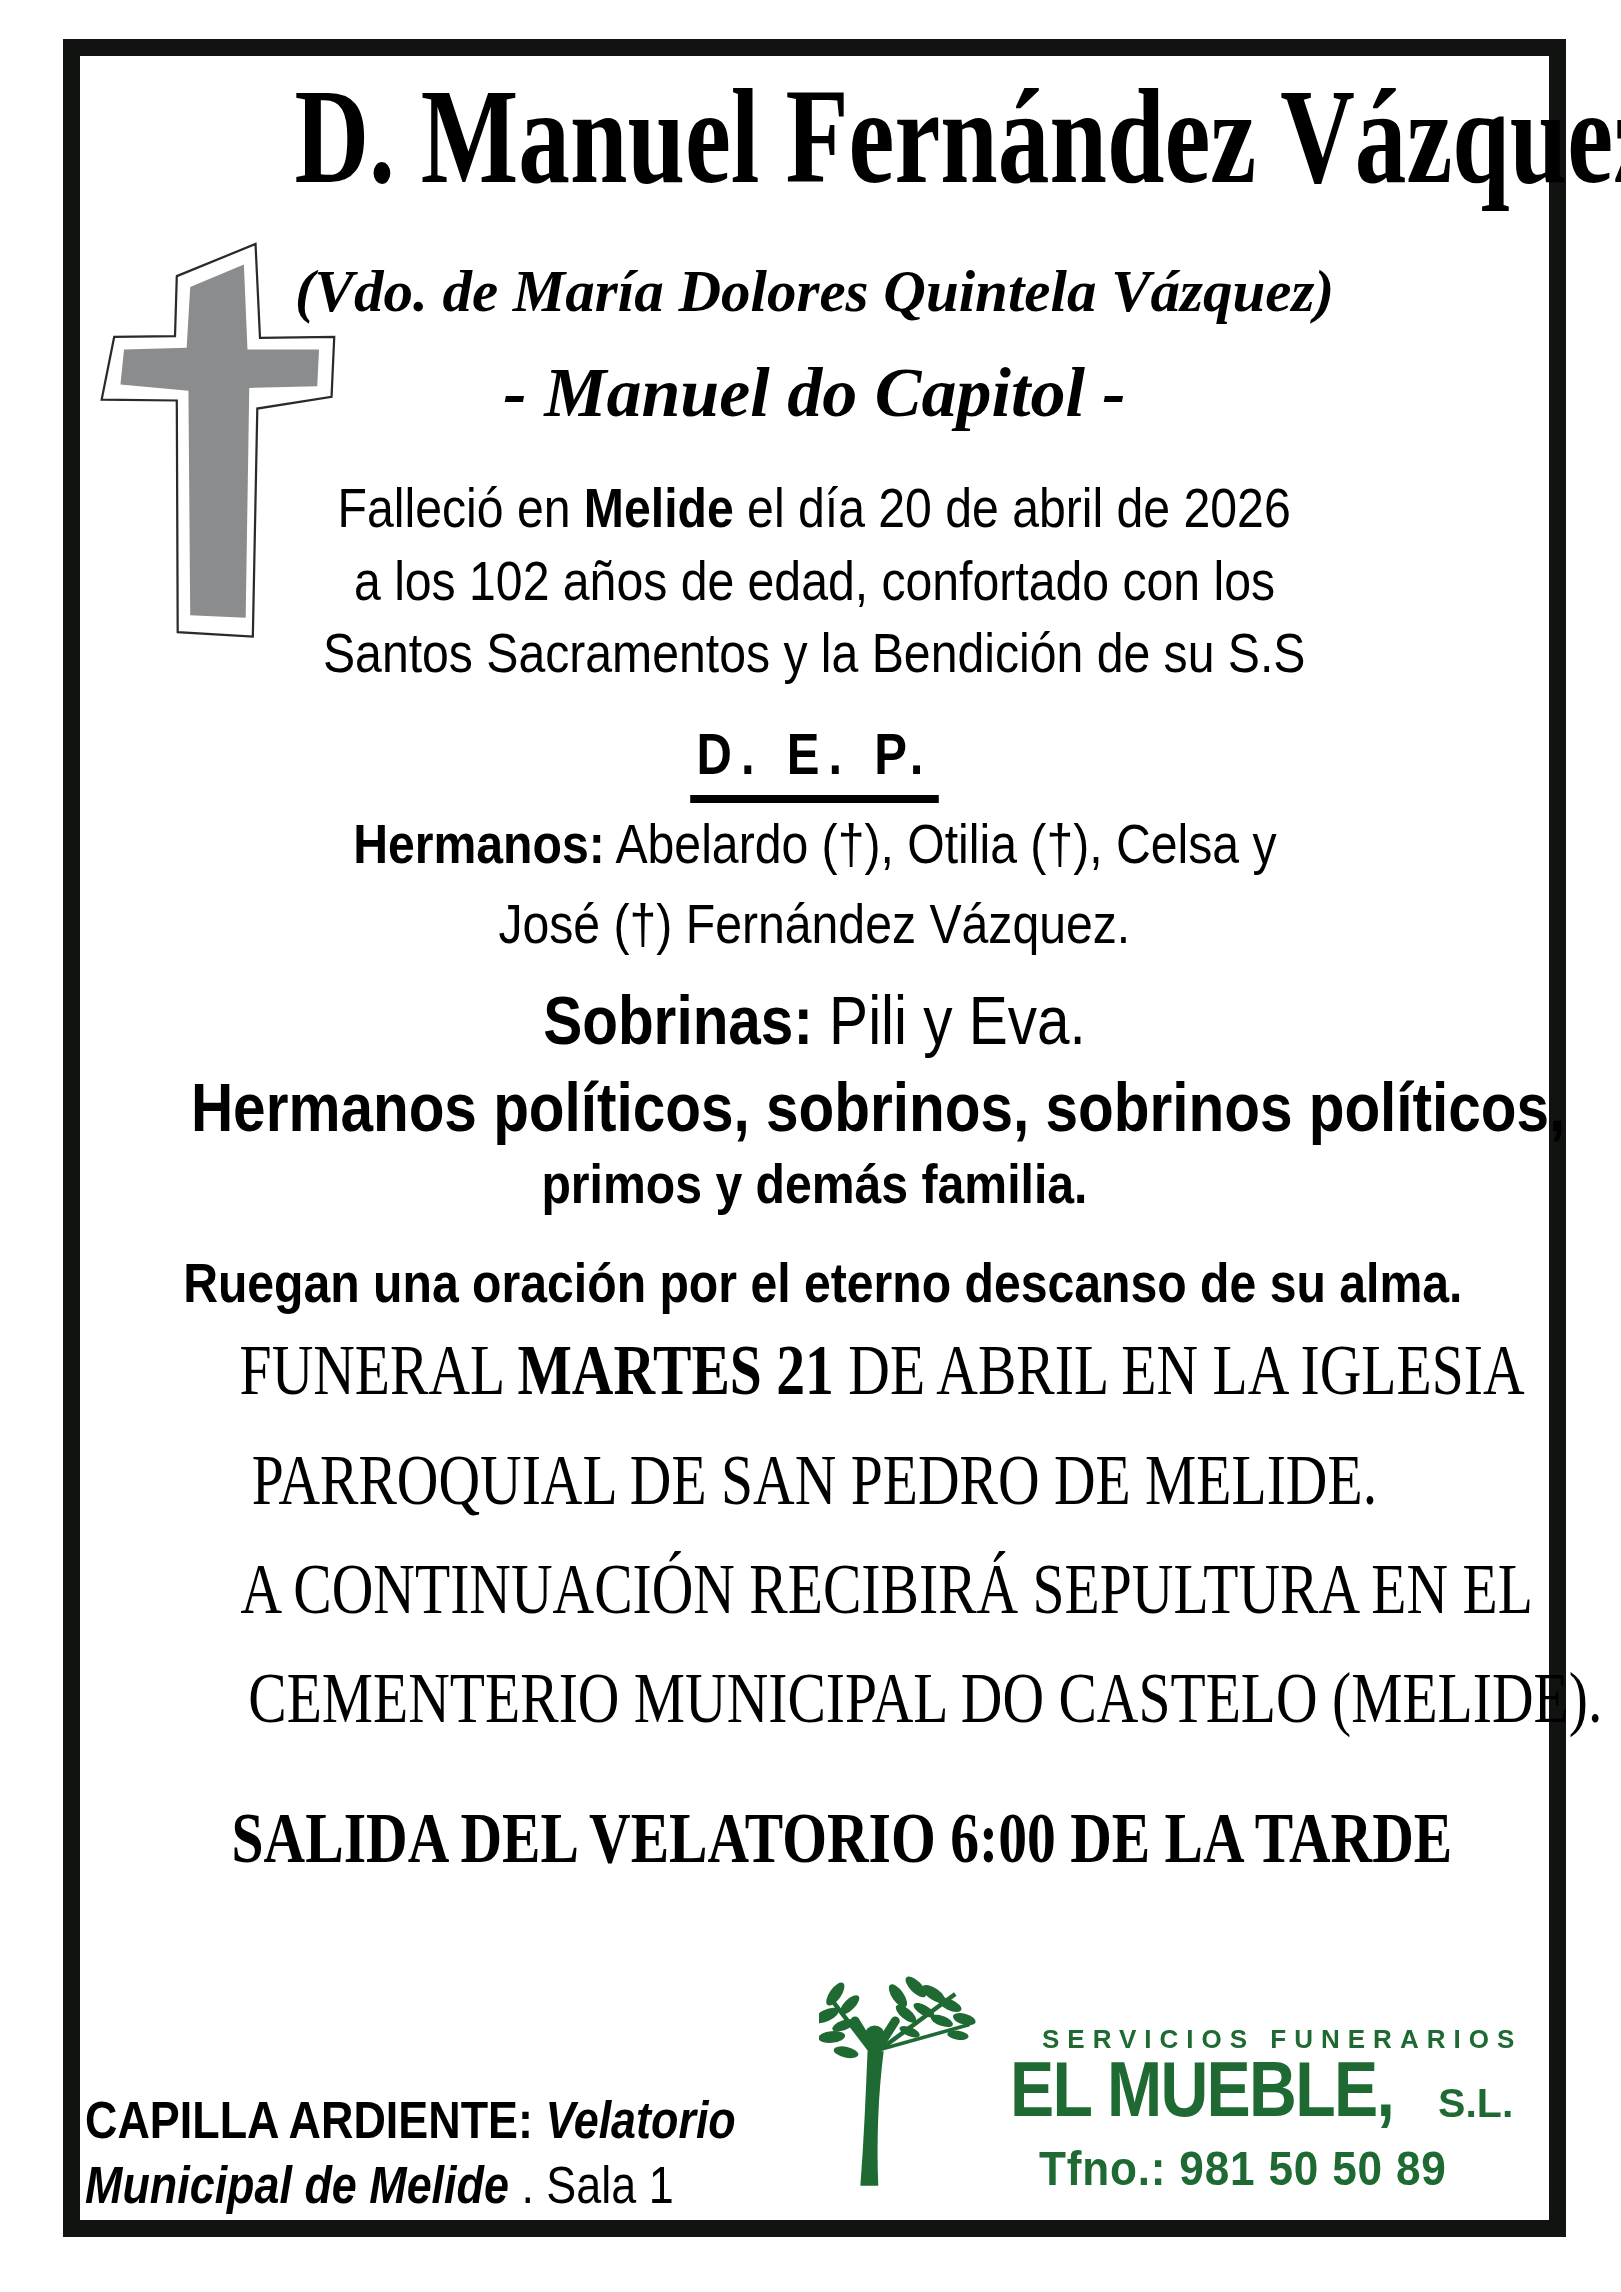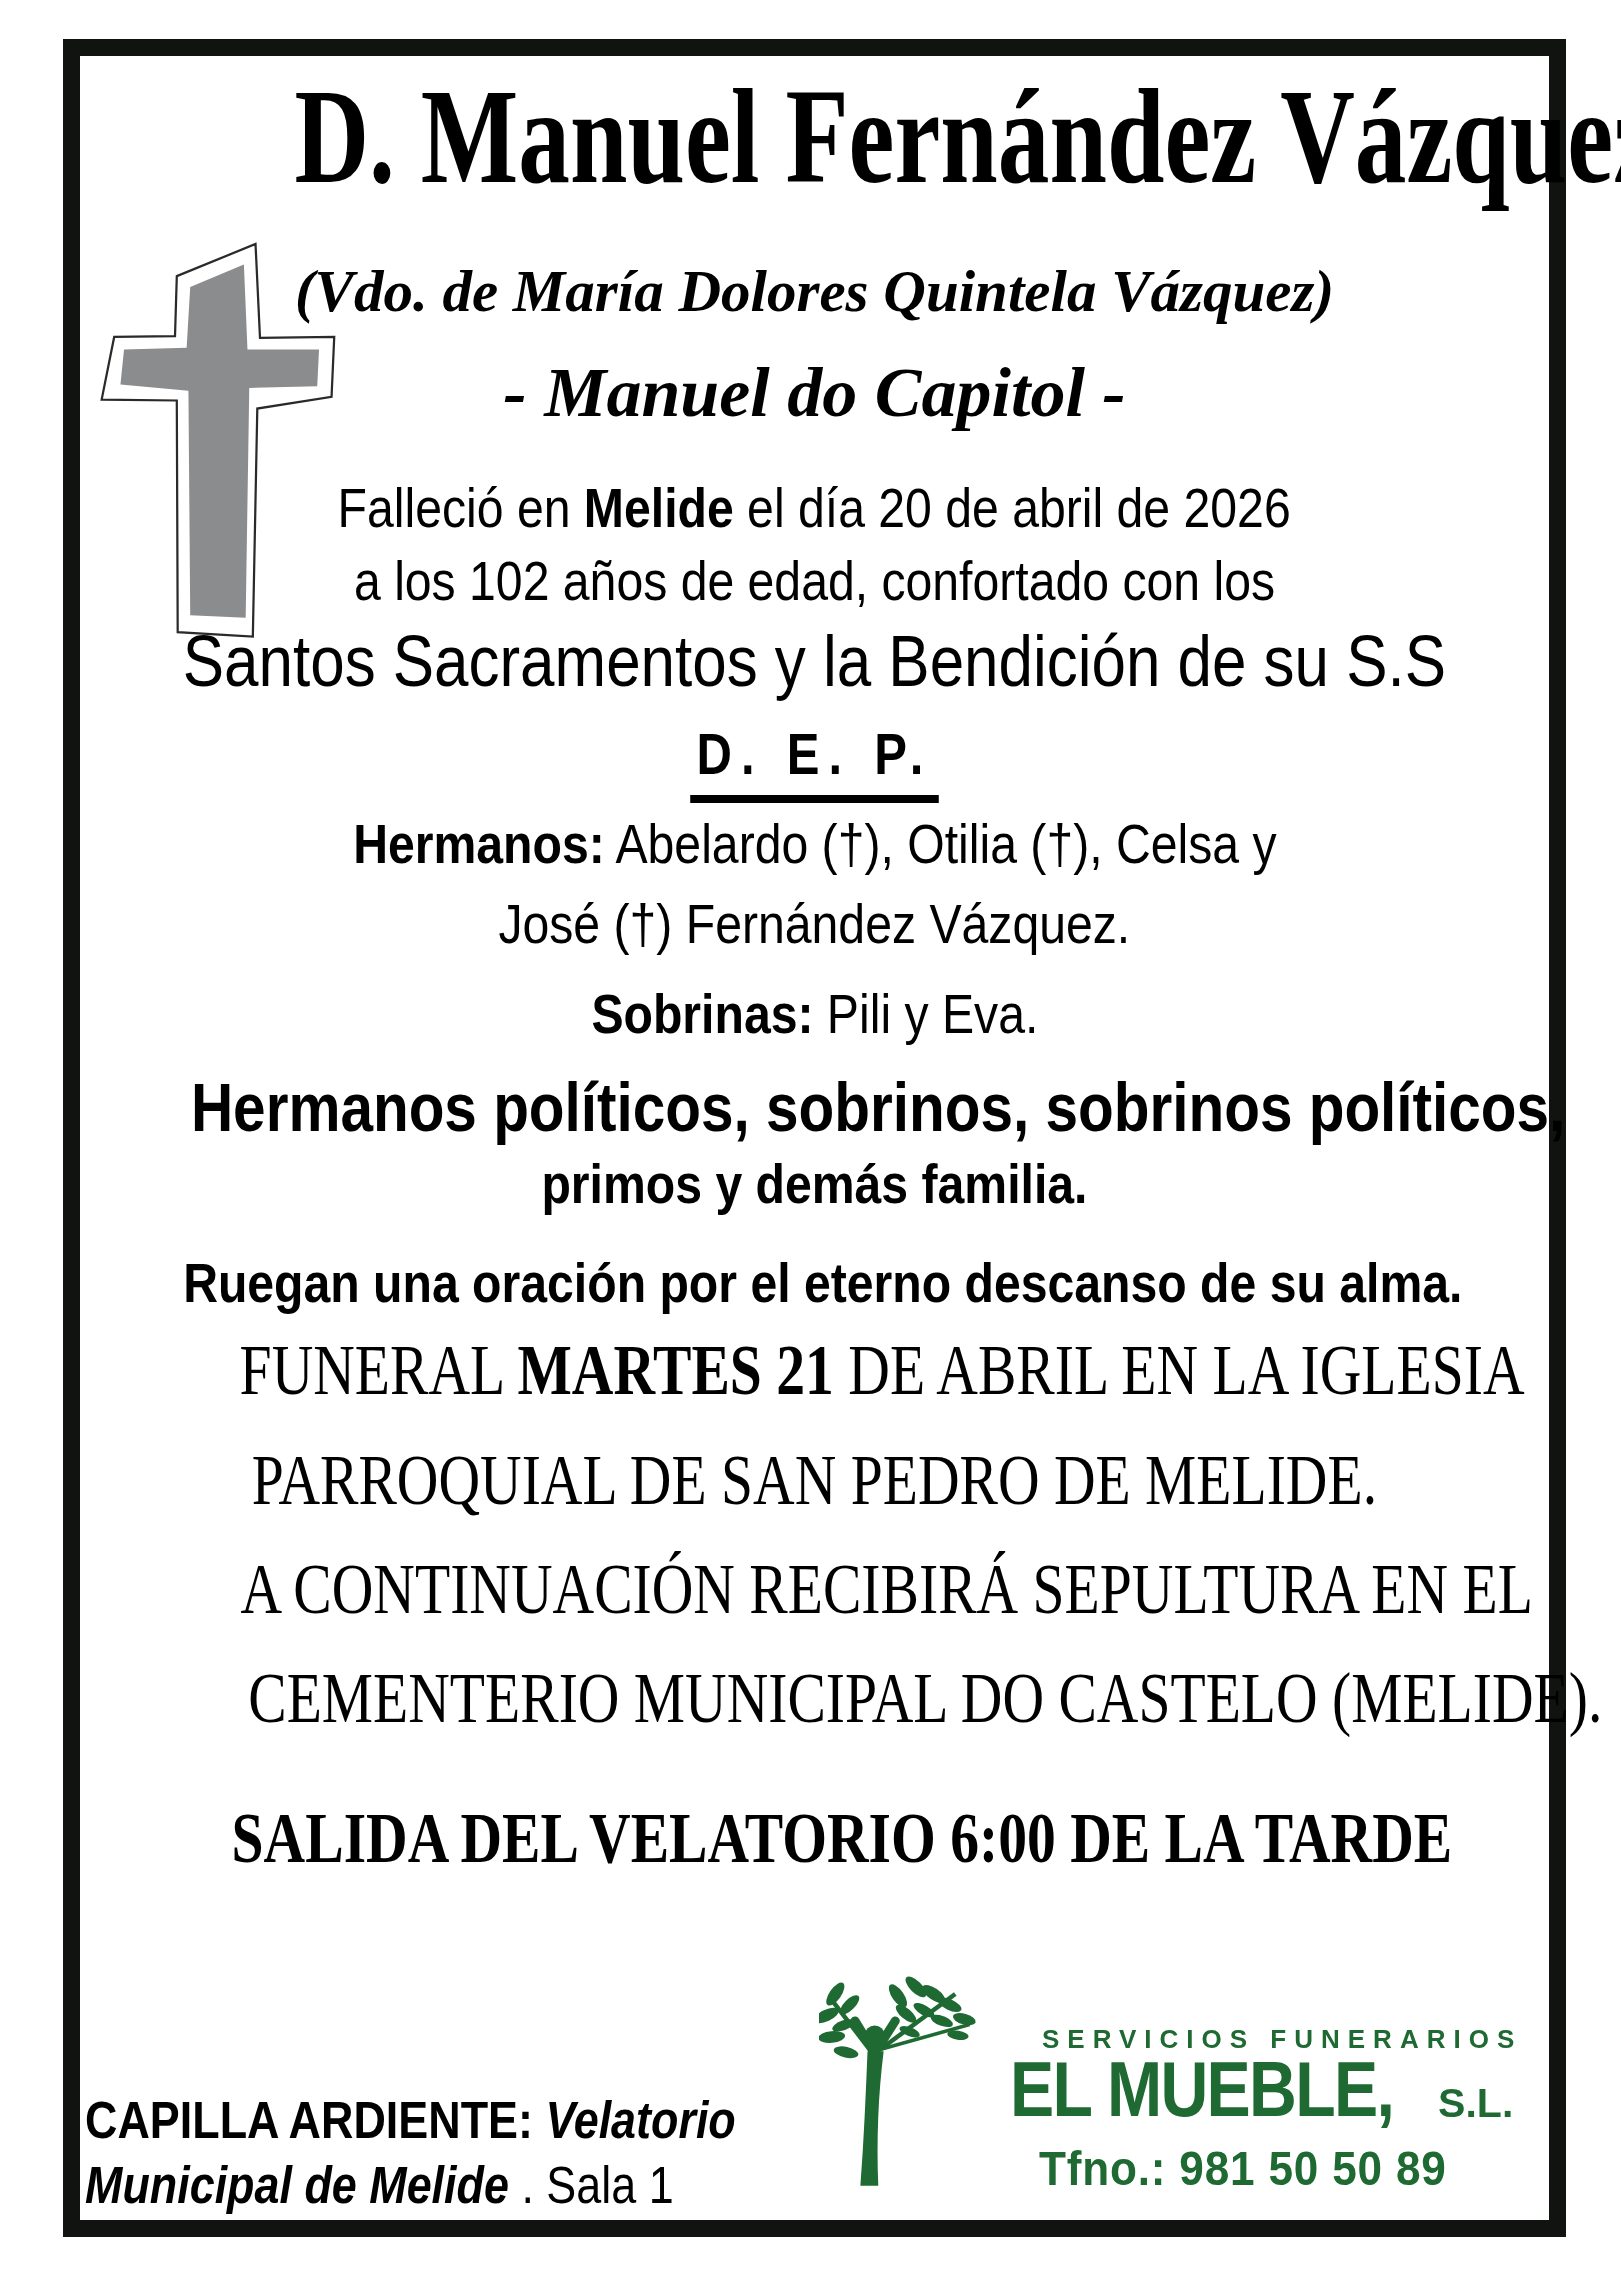--- a/index.html
+++ b/index.html
@@ -31,26 +31,26 @@
   .serif  { font-family:"Liberation Serif", serif; }
   .sans   { font-family:"Liberation Sans", sans-serif; }
   .b  { font-weight:bold; }
   .i  { font-style:italic; }
 
   .title    { top:68px;  font-size:136px; font-weight:bold; }
   .subtitle { top:262px; font-size:59px; }
   .alias    { top:358px; font-size:70px; }
   .death1   { top:480px; font-size:56px; }
   .death2   { top:553px; font-size:56px; }
-  .death3   { top:625px; font-size:72px; }
+  .death3   { top:625px; font-size:56px; }
   .dep      { top:726px; font-size:57px; }
   .dep-inner{ font-weight:bold; letter-spacing:10.7px; border-bottom:8px solid #000; padding:0 7.2px 9px 7.2px; }
   .fam1     { top:816px;  font-size:56px; }
   .fam2     { top:896px; font-size:56px; }
-  .fam3     { top:986px; font-size:56px; }
+  .fam3     { top:986px; font-size:68px; }
   .fam4     { top:1073px; font-size:68px; font-weight:bold; }
   .fam5     { top:1156px; font-size:56px; font-weight:bold; }
   .prayer   { top:1255px; font-size:56px; font-weight:bold; }
   .fun1 { top:1334px; font-size:72px; }
   .fun2 { top:1444px; font-size:72px; }
   .fun3 { top:1553px; font-size:72px; }
   .fun4 { top:1662px; font-size:72px; }
   .sal1 { top:1802px; font-size:72px; font-weight:bold; }
   .sal2 { top:1883px; font-size:72px; font-weight:bold; }
 

